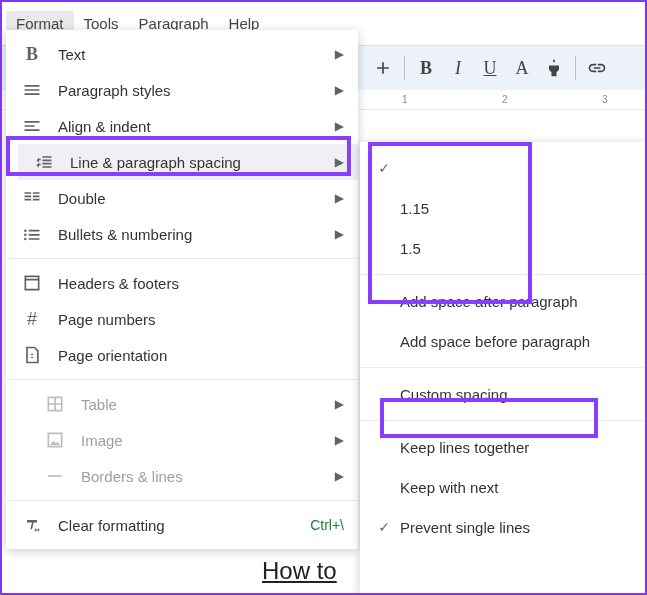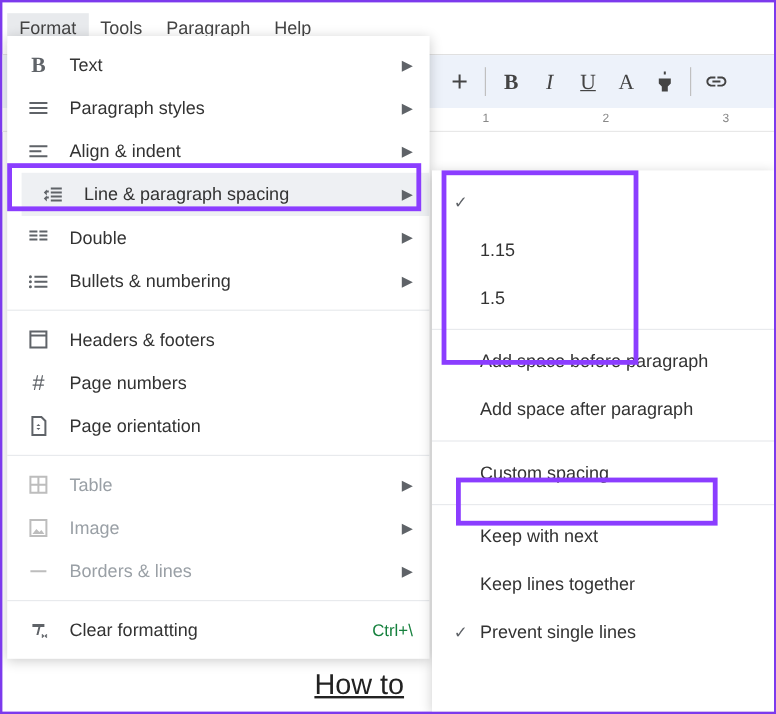--- a/index.html
+++ b/index.html
@@ -14,21 +14,21 @@
     .toolbar-divider { width: 1px; height: 24px; background: #c0c0c0; margin: 0 4px; }
     .toolbar-btn { width: 30px; height: 30px; display: flex; align-items: center; justify-content: center; color: #444; font-size: 18px; cursor: pointer; border-radius: 4px; }
     
     .ruler { height: 20px; background: #fff; border-bottom: 1px solid #e8e8e8; position: relative; font-size: 11px; color: #888; }
     .ruler-marks { position: absolute; left: 370px; right: 0; top: 0; height: 100%; display: flex; align-items: center; }
     .ruler-num { position: absolute; font-size: 10px; }
     
     .dropdown-menu { position: absolute; top: 28px; left: 4px; width: 352px; background: #fff; box-shadow: 0 2px 10px rgba(0,0,0,0.2); z-index: 10; padding: 6px 0; }
     .menu-item { display: flex; align-items: center; height: 36px; padding: 0 14px; font-size: 15px; color: #333; cursor: pointer; position: relative; }
     .menu-item.highlighted { background: #eef0f3; margin-left: 12px; }
-    .menu-item.disabled { color: #9aa0a6; cursor: default; }
+    .menu-item.disabled { color: #9aa0a6; cursor: default; margin-left: 23px; }
     .menu-item .icon { width: 24px; height: 24px; margin-right: 14px; display: flex; align-items: center; justify-content: center; color: #5f6368; }
     .menu-item.disabled .icon { color: #bdbdbd; }
     .menu-item .label { flex: 1; }
     .menu-item .arrow { color: #5f6368; font-size: 12px; }
     .menu-item .shortcut { color: #15803d; font-size: 14px; }
     .menu-separator { height: 1px; background: #e8eaed; margin: 6px 0; }
     
     .highlight-box1 { position: absolute; top: 134px; left: 4px; width: 345px; height: 40px; border: 4px solid #8b3dff; pointer-events: none; z-index: 30; }
     
     .submenu { position: absolute; top: 140px; left: 358px; width: 285px; background: #fff; box-shadow: 0 2px 10px rgba(0,0,0,0.2); z-index: 20; padding: 6px 0; }
@@ -208,39 +208,39 @@
     <span class="check"></span>
     <span class="label">1.15</span>
   </div>
   <div class="sub-item">
     <span class="check"></span>
     <span class="label">1.5</span>
   </div>
   <div class="menu-separator"></div>
   <div class="sub-item">
     <span class="check"></span>
+    <span class="label">Add space after paragraph</span>
+  </div>
+  <div class="sub-item">
+    <span class="check"></span>
     <span class="label">Add space before paragraph</span>
   </div>
-  <div class="sub-item">
-    <span class="check"></span>
-    <span class="label">Add space after paragraph</span>
-  </div>
   <div class="menu-separator"></div>
   <div class="sub-item">
     <span class="check"></span>
     <span class="label">Custom spacing</span>
   </div>
   <div class="menu-separator"></div>
   <div class="sub-item">
     <span class="check"></span>
+    <span class="label">Keep lines together</span>
+  </div>
+  <div class="sub-item">
+    <span class="check"></span>
     <span class="label">Keep with next</span>
-  </div>
-  <div class="sub-item">
-    <span class="check"></span>
-    <span class="label">Keep lines together</span>
   </div>
   <div class="sub-item">
     <span class="check">✓</span>
     <span class="label">Prevent single lines</span>
   </div>
   <div class="sub-item">
     <span class="check"></span>
 
   </div>
 </div>

